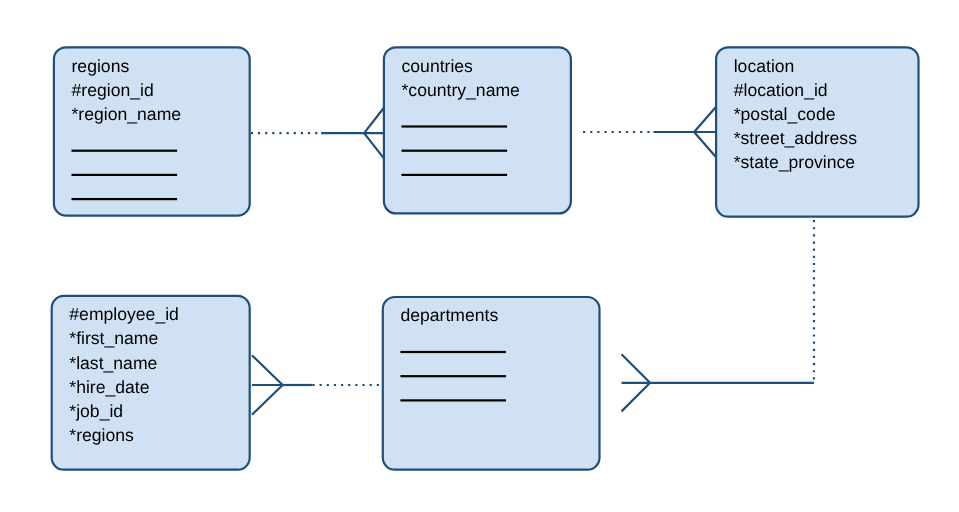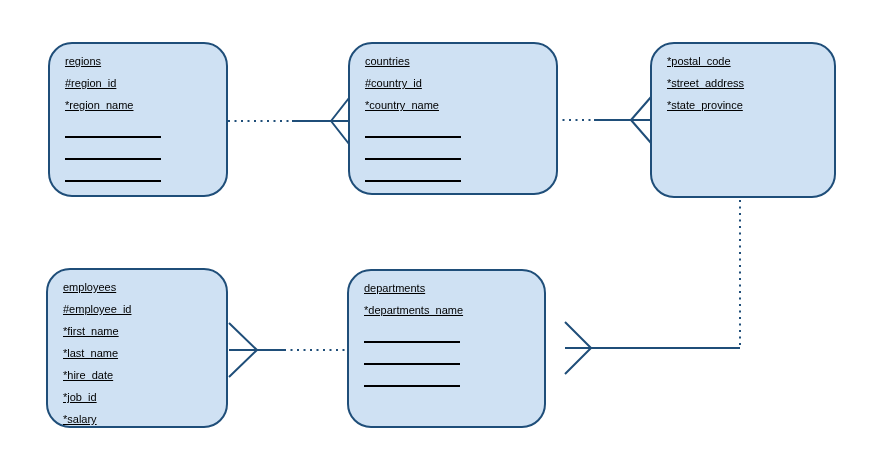--- a/index.html
+++ b/index.html
@@ -36,40 +36,39 @@
     stroke: var(--connector);
     stroke-width: 2;
     fill: none;
     stroke-dasharray: 2 4.5;
   }
   .entity {
     position: absolute;
     box-sizing: border-box;
     background: var(--entity-fill);
     border: 2px solid var(--entity-border);
-    border-radius: 24px;
+    border-radius: 12px;
     padding: 6px 6px 0 15px;
     color: var(--text);
-    font-size: 11px;
+    font-size: 16px;
     line-height: 22px;
-    text-decoration: underline;
   }
   .entity .row {
     height: 22px;
     white-space: nowrap;
   }
   .entity .rule {
     box-sizing: border-box;
     width: 96px;
     height: 22px;
     border-bottom: 2px solid var(--rule);
     margin-bottom: 0;
   }
   #entity-regions     { left: 48px;  top: 42px;  width: 180px; height: 155px; }
-  #entity-countries   { left: 348px; top: 42px;  width: 210px; height: 153px; }
+  #entity-countries   { left: 348px; top: 42px;  width: 172px; height: 153px; }
   #entity-location    { left: 650px; top: 42px;  width: 186px; height: 156px; }
   #entity-employees   { left: 46px;  top: 268px; width: 182px; height: 160px; }
   #entity-departments { left: 347px; top: 269px; width: 199px; height: 159px; }
 </style>
 </head>
 <body>
 
 <div class="canvas">
 
   <svg class="connector-layer" viewBox="0 0 872 465" xmlns="http://www.w3.org/2000/svg">
@@ -102,41 +101,40 @@
   <div class="entity" id="entity-regions">
       <div class="row">regions</div>
       <div class="row">#region_id</div>
       <div class="row">*region_name</div>
       <div class="rule"></div>
       <div class="rule"></div>
       <div class="rule"></div>
     </div>
   <div class="entity" id="entity-countries">
       <div class="row">countries</div>
-      <div class="row">#country_id</div>
       <div class="row">*country_name</div>
       <div class="rule"></div>
       <div class="rule"></div>
       <div class="rule"></div>
     </div>
   <div class="entity" id="entity-location">
+      <div class="row">location</div>
+      <div class="row">#location_id</div>
       <div class="row">*postal_code</div>
       <div class="row">*street_address</div>
       <div class="row">*state_province</div>
     </div>
   <div class="entity" id="entity-employees">
-      <div class="row">employees</div>
       <div class="row">#employee_id</div>
       <div class="row">*first_name</div>
       <div class="row">*last_name</div>
       <div class="row">*hire_date</div>
       <div class="row">*job_id</div>
-      <div class="row">*salary</div>
+      <div class="row">*regions</div>
     </div>
   <div class="entity" id="entity-departments">
       <div class="row">departments</div>
-      <div class="row">*departments_name</div>
       <div class="rule"></div>
       <div class="rule"></div>
       <div class="rule"></div>
     </div>
 
 </div>
 
 </body></html>

